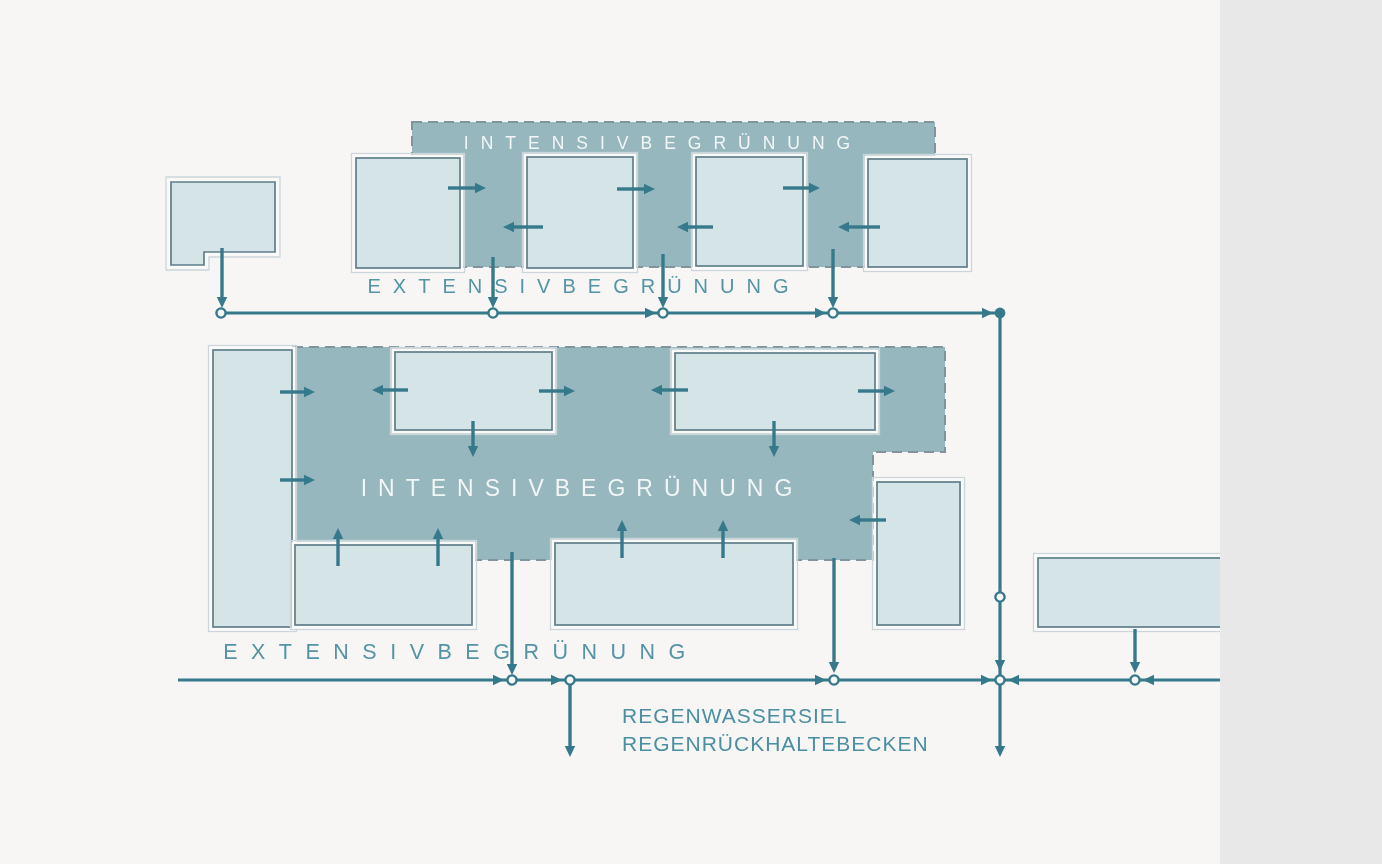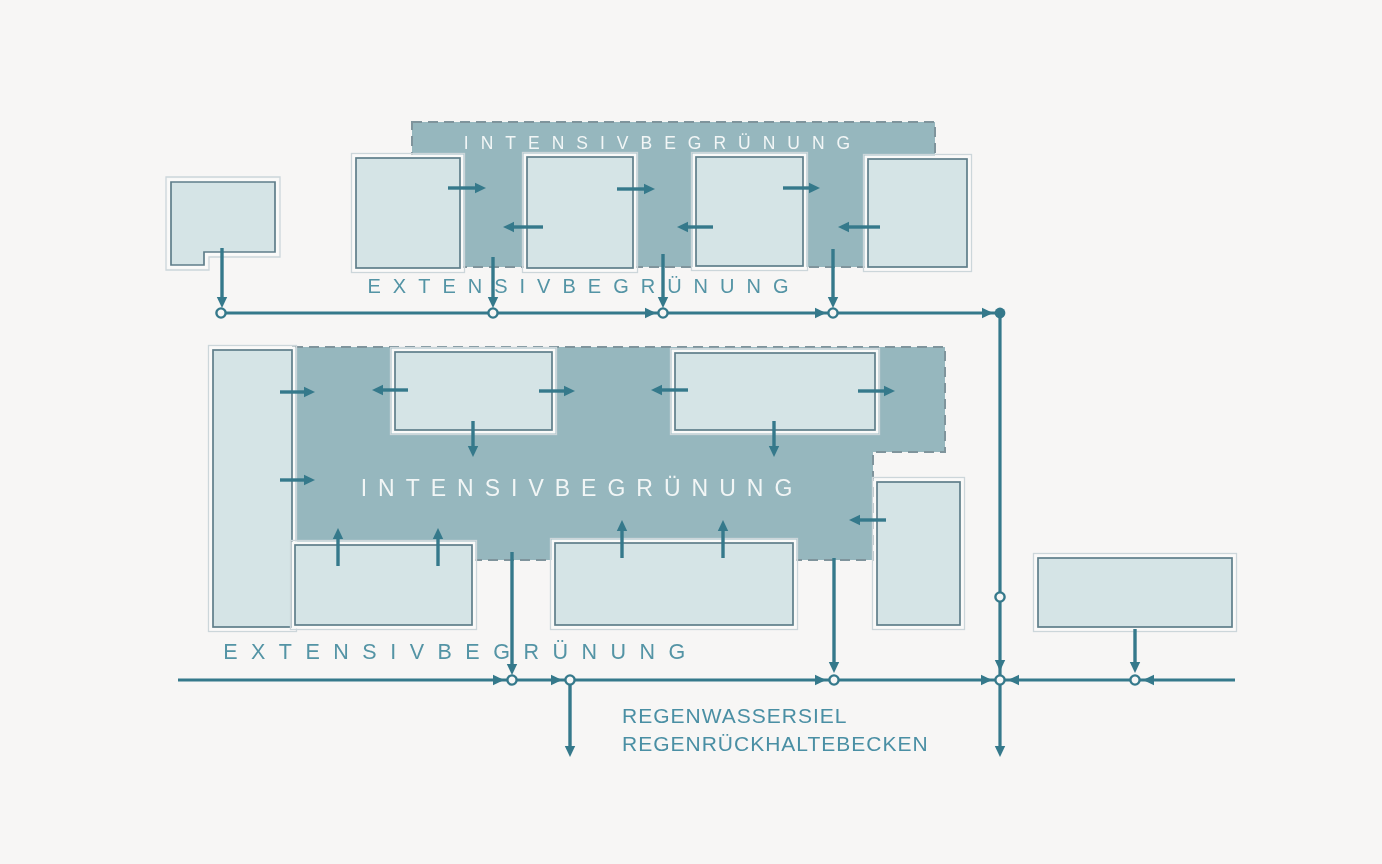--- a/index.html
+++ b/index.html
@@ -1,17 +1,17 @@
 <!DOCTYPE html>
 <html style="--bg: #f7f6f5; --roof-dark: #96b7be; --building-fill: #d5e4e6; --building-stroke: #5f7e8a; --building-halo: #fafaf9; --building-outer: #ccd6da; --pipe: #35798b; --dash: #7f949c; --label-light: #f2f6f6; --label-teal: #5494a5; --label-outfall: #4a8fa4;"><head>
 <meta charset="utf-8">
 <style>
   html,body{margin:0;padding:0;background:#e8e8e8;}
   .stage{
-    position:relative;width:1382px;height:864px;overflow:hidden;
+    position:relative;width:1220px;height:864px;overflow:hidden;
     background:var(--bg,#f7f6f5);
     font-family:"Liberation Sans",sans-serif;
   }
   svg{position:absolute;left:0;top:0;}
 
   
   .pipe{stroke:var(--pipe);stroke-width:3.2;fill:none;stroke-linecap:butt;}
   .shaft{stroke:var(--pipe);stroke-width:3.4;fill:none;}
   .head{fill:var(--pipe);stroke:none;}
   .node{fill:var(--bg);stroke:var(--pipe);stroke-width:2.4;}

